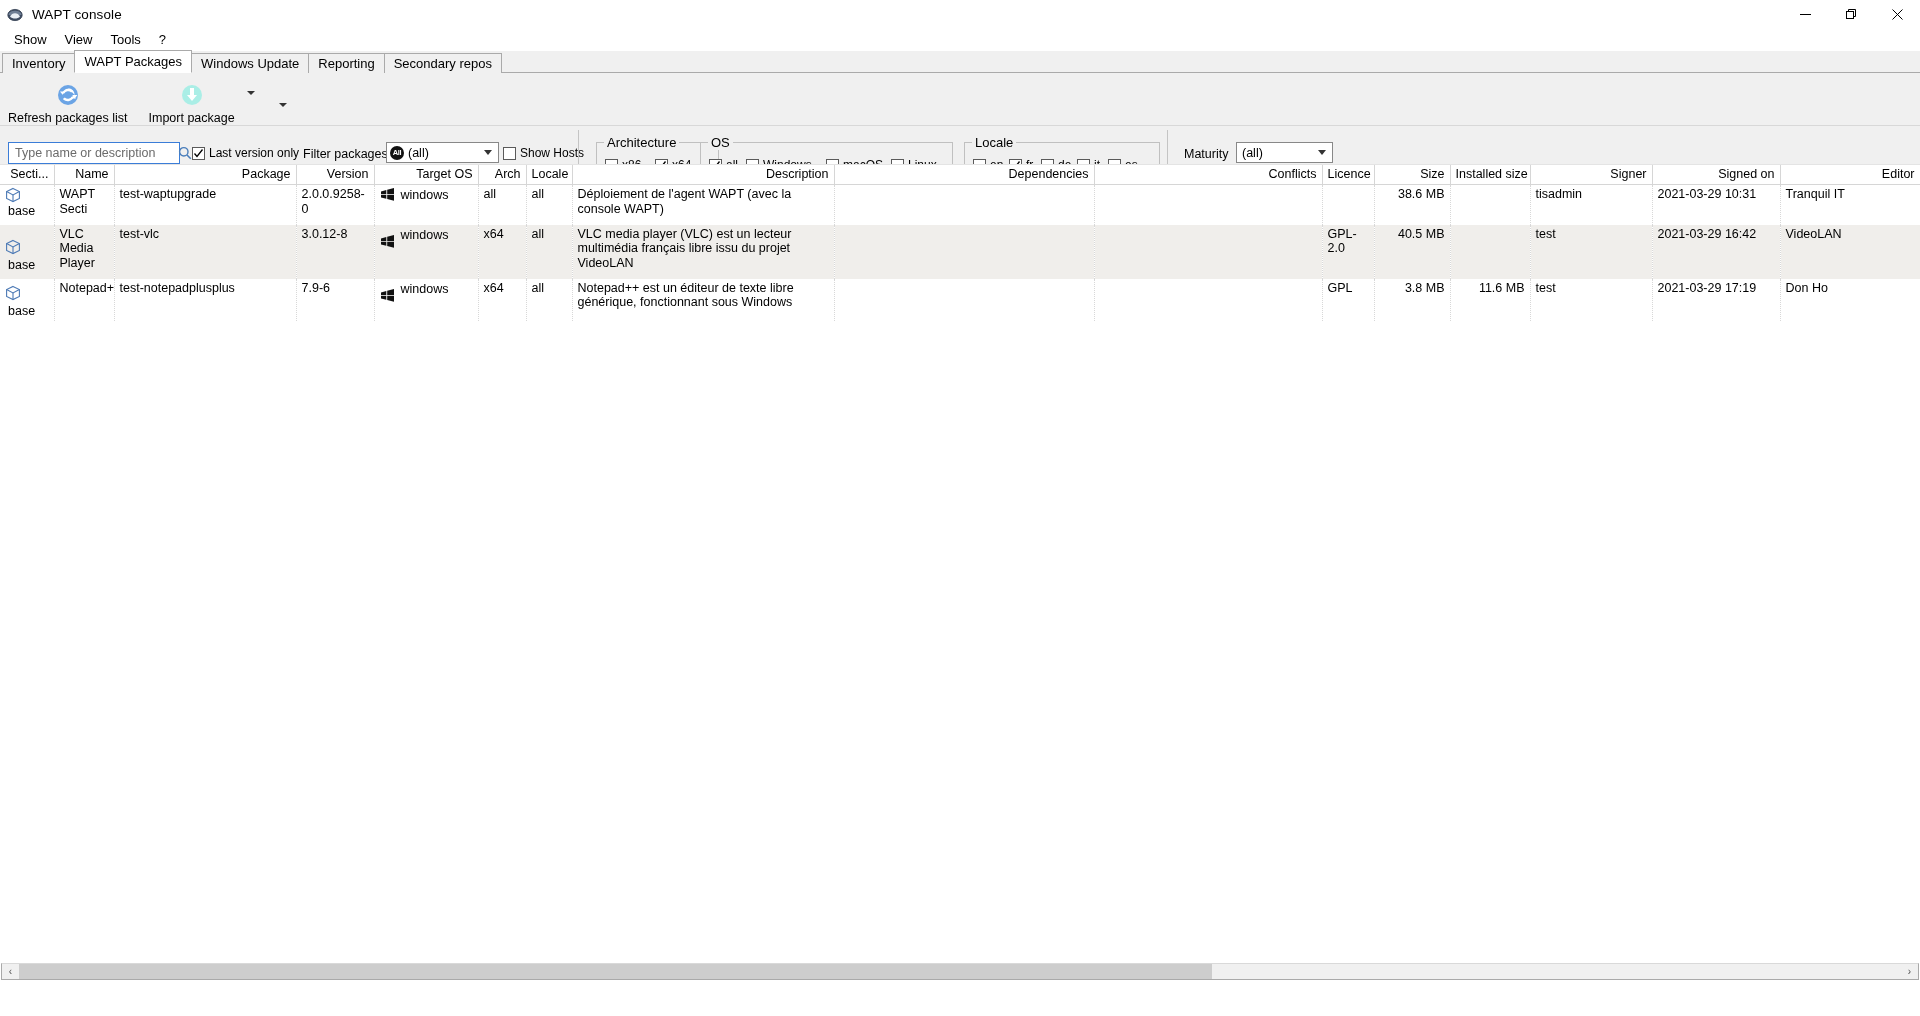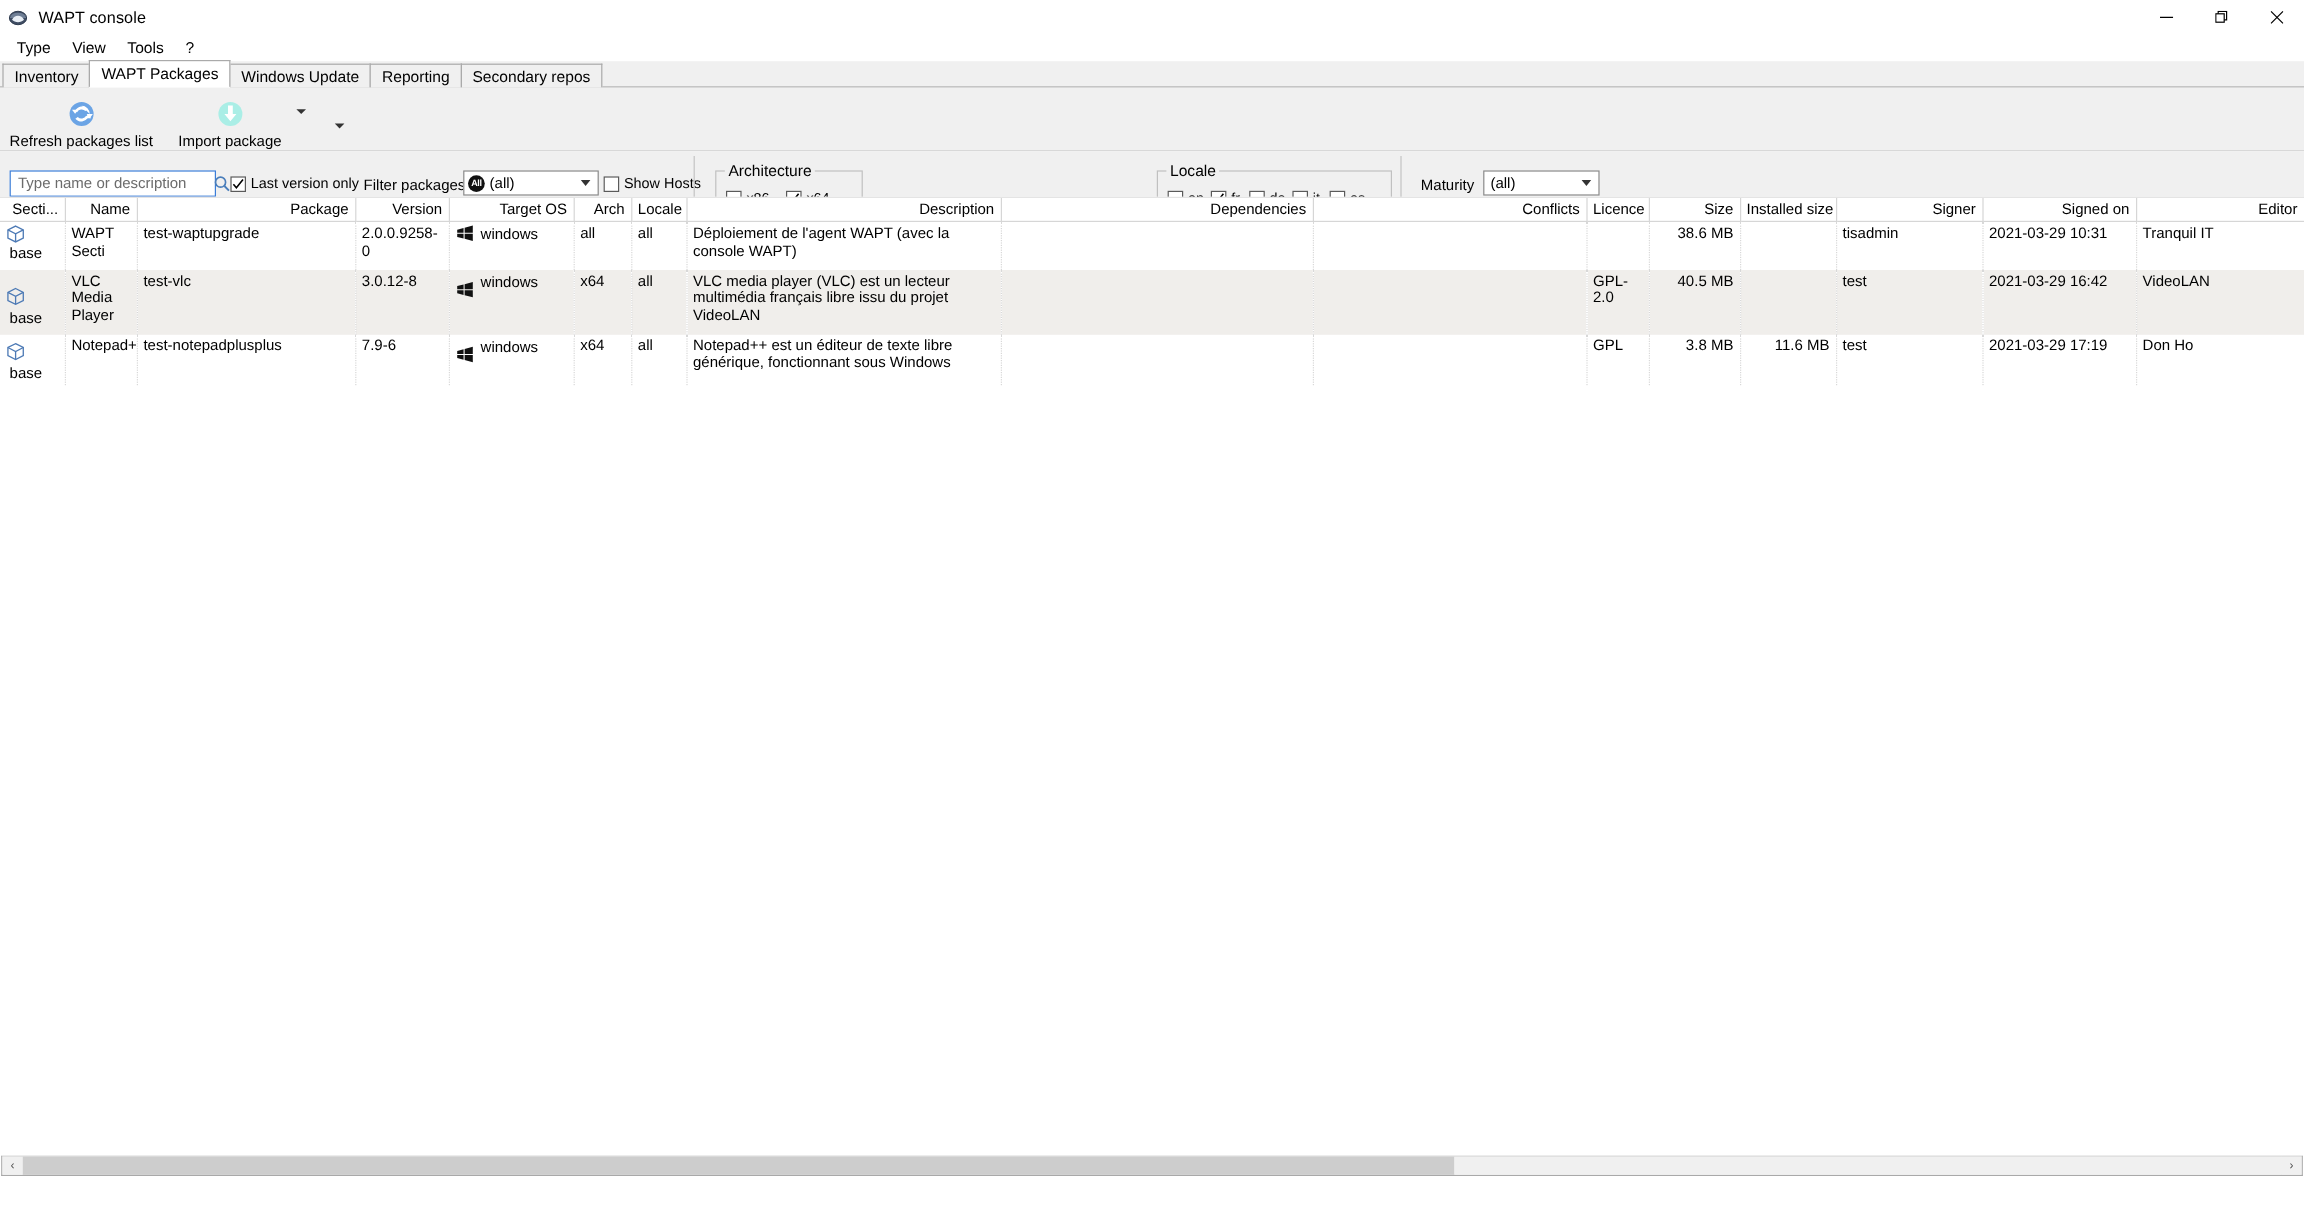--- a/index.html
+++ b/index.html
@@ -367,21 +367,21 @@
     <div class="win-btn close">
       <svg width="11" height="11" viewBox="0 0 11 11">
         <line x1="0.5" y1="0.5" x2="10.5" y2="10.5" stroke="#000" stroke-width="1"></line>
         <line x1="10.5" y1="0.5" x2="0.5" y2="10.5" stroke="#000" stroke-width="1"></line>
       </svg>
     </div>
   </div>
 </div>
 
 <div id="menubar">
-  <div class="menu-item">Type</div>
+  <div class="menu-item">Show</div>
   <div class="menu-item">View</div>
   <div class="menu-item">Tools</div>
   <div class="menu-item">?</div>
 </div>
 
 <div id="tabstrip">
   <div class="tab">Inventory</div>
   <div class="tab active">WAPT Packages</div>
   <div class="tab">Windows Update</div>
   <div class="tab">Reporting</div>
@@ -476,20 +476,43 @@
     <div class="fb-check" style="left:58px; top:15px;">
       <span class="cb">
         <svg width="11" height="11" viewBox="0 0 11 11">
             <polyline points="1.5,5.5 4,8.5 9.5,1.5" fill="none" stroke="#000" stroke-width="1.3"></polyline>
           </svg>
       </span>
       <span>x64</span>
     </div>
   </div>
 
+  <div class="groupbox" style="left:700px; top:16px; width:253px; height:38px;">
+    <span class="gb-title">OS</span>
+    <div class="fb-check" style="left:8px; top:15px;">
+      <span class="cb">
+        <svg width="11" height="11" viewBox="0 0 11 11">
+            <polyline points="1.5,5.5 4,8.5 9.5,1.5" fill="none" stroke="#000" stroke-width="1.3"></polyline>
+          </svg>
+      </span>
+      <span>all</span>
+    </div>
+    <div class="fb-check" style="left:45px; top:15px;">
+      <span class="cb"></span>
+      <span>Windows</span>
+    </div>
+    <div class="fb-check" style="left:125px; top:15px;">
+      <span class="cb"></span>
+      <span>macOS</span>
+    </div>
+    <div class="fb-check" style="left:190px; top:15px;">
+      <span class="cb"></span>
+      <span>Linux</span>
+    </div>
+  </div>
 
   <div class="groupbox" style="left:964px; top:16px; width:196px; height:38px;">
     <span class="gb-title">Locale</span>
     <div class="fb-check" style="left:8px; top:15px;">
       <span class="cb"></span>
       <span>en</span>
     </div>
     <div class="fb-check" style="left:44px; top:15px;">
       <span class="cb">
         <svg width="11" height="11" viewBox="0 0 11 11">

